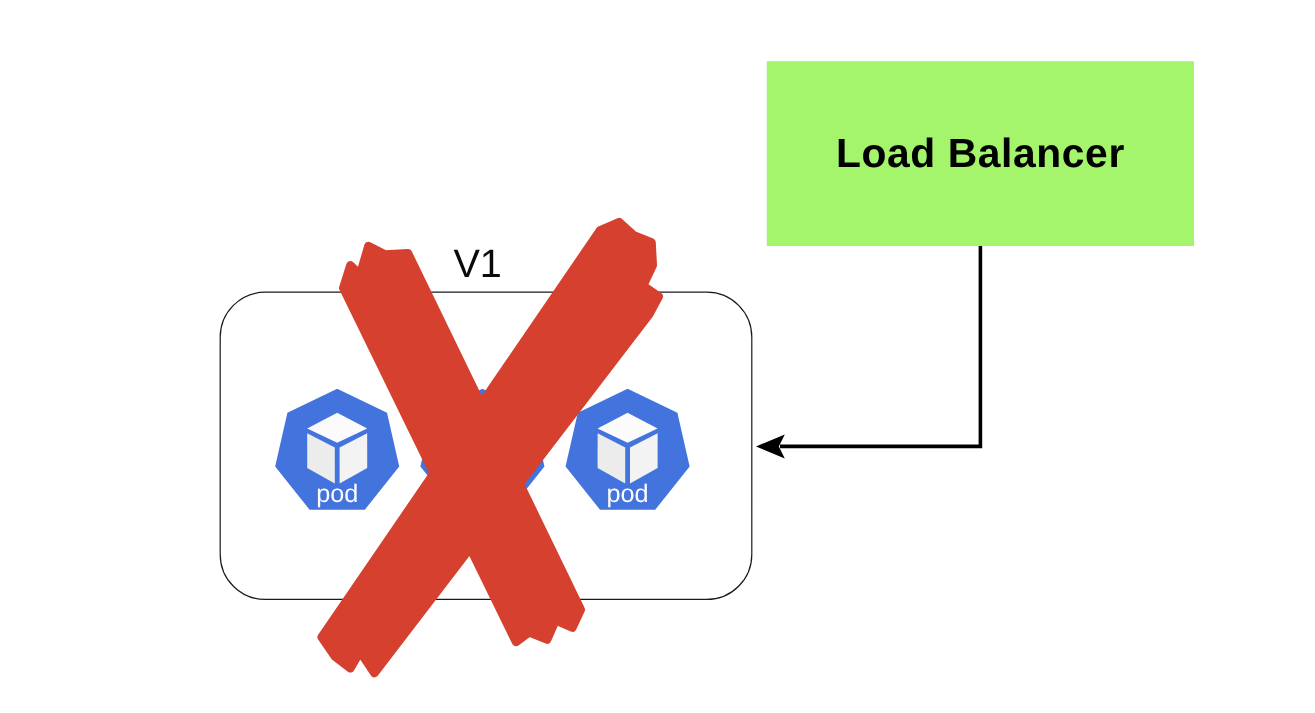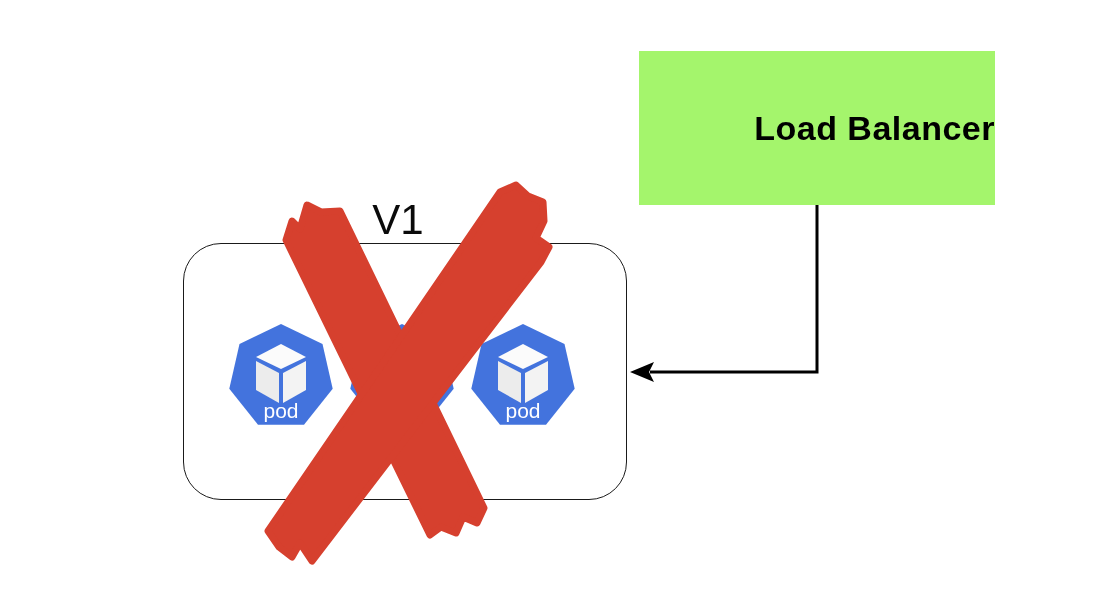--- a/index.html
+++ b/index.html
@@ -2,31 +2,31 @@
 <html><head>
 <meta charset="utf-8">
 <style>
   html,body{margin:0;padding:0;background:#fff;}
   .canvas{
     position:relative;width:1096px;height:594px;background:#ffffff;
     font-family:"Liberation Sans",sans-serif;overflow:hidden;
   }
   .lb-box{
     position:absolute;left:639px;top:51px;width:356px;height:154px;
-    background:#a4f56c;display:flex;align-items:center;justify-content:flex-end;
+    background:#a4f56c;display:flex;align-items:center;justify-content:center;
   }
   .lb-label{font-size:34px;font-weight:bold;color:#000;letter-spacing:0.5px;}
   .v1-rect{
     position:absolute;left:183px;top:243px;width:444px;height:257px;
     border:1.5px solid #1a1a1a;border-radius:38px;box-sizing:border-box;
     background:transparent;
   }
   .v1-label{
     position:absolute;left:338px;top:195px;width:120px;height:50px;
-    text-align:center;font-size:42px;line-height:50px;color:#0a0a0a;
+    text-align:center;font-size:33px;line-height:50px;color:#0a0a0a;
   }
   svg.overlay{position:absolute;left:0;top:0;pointer-events:none;}
   svg.pod{position:absolute;}
   .pod-hept{fill:#4373dd;}
   .cube-top{fill:#fbfbfb;}
   .cube-left{fill:#ececec;}
   .cube-right{fill:#f3f3f3;}
   .pod-text{
     fill:#ffffff;font-size:21px;font-family:"Liberation Sans",sans-serif;
     text-anchor:middle;font-weight:400;

